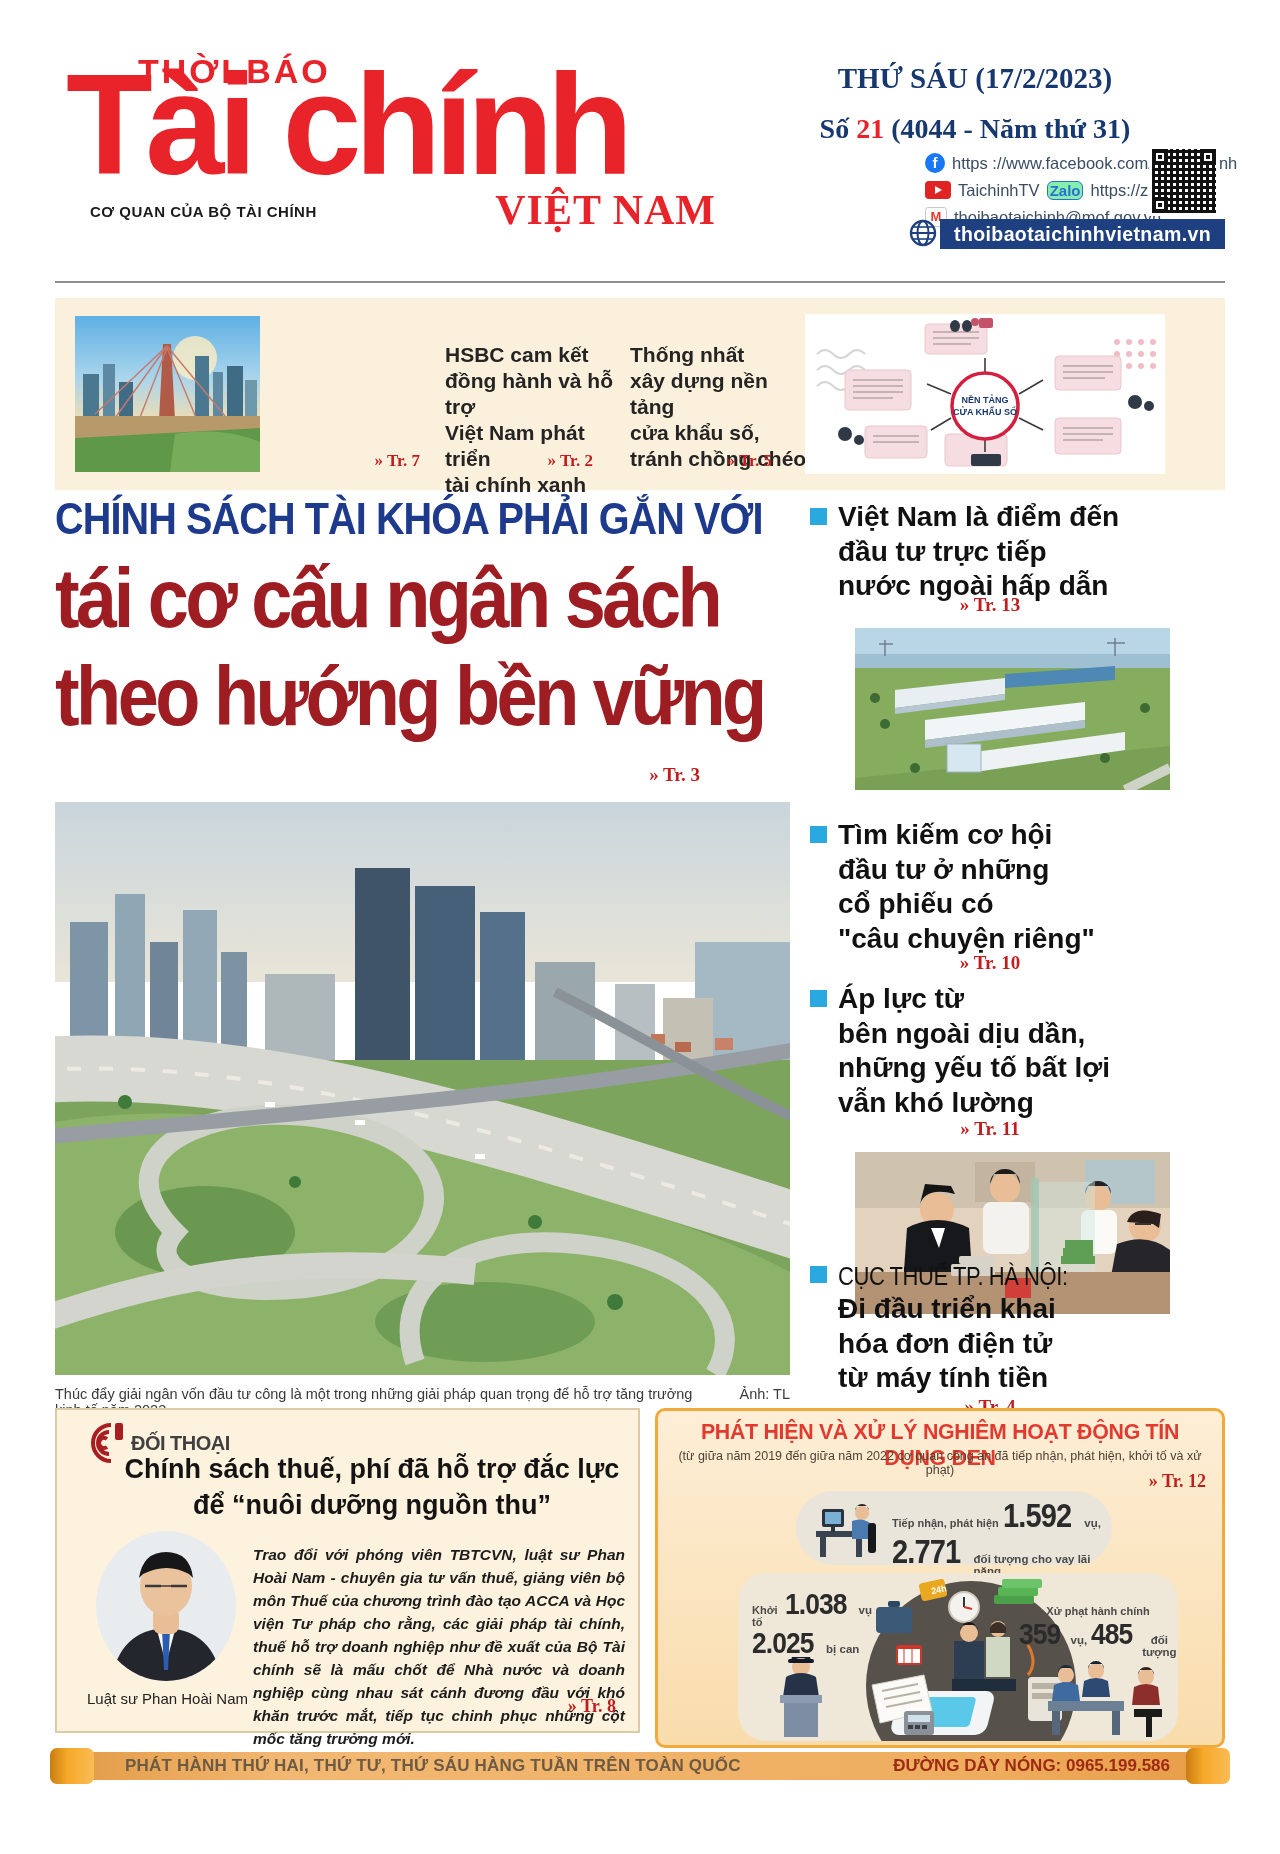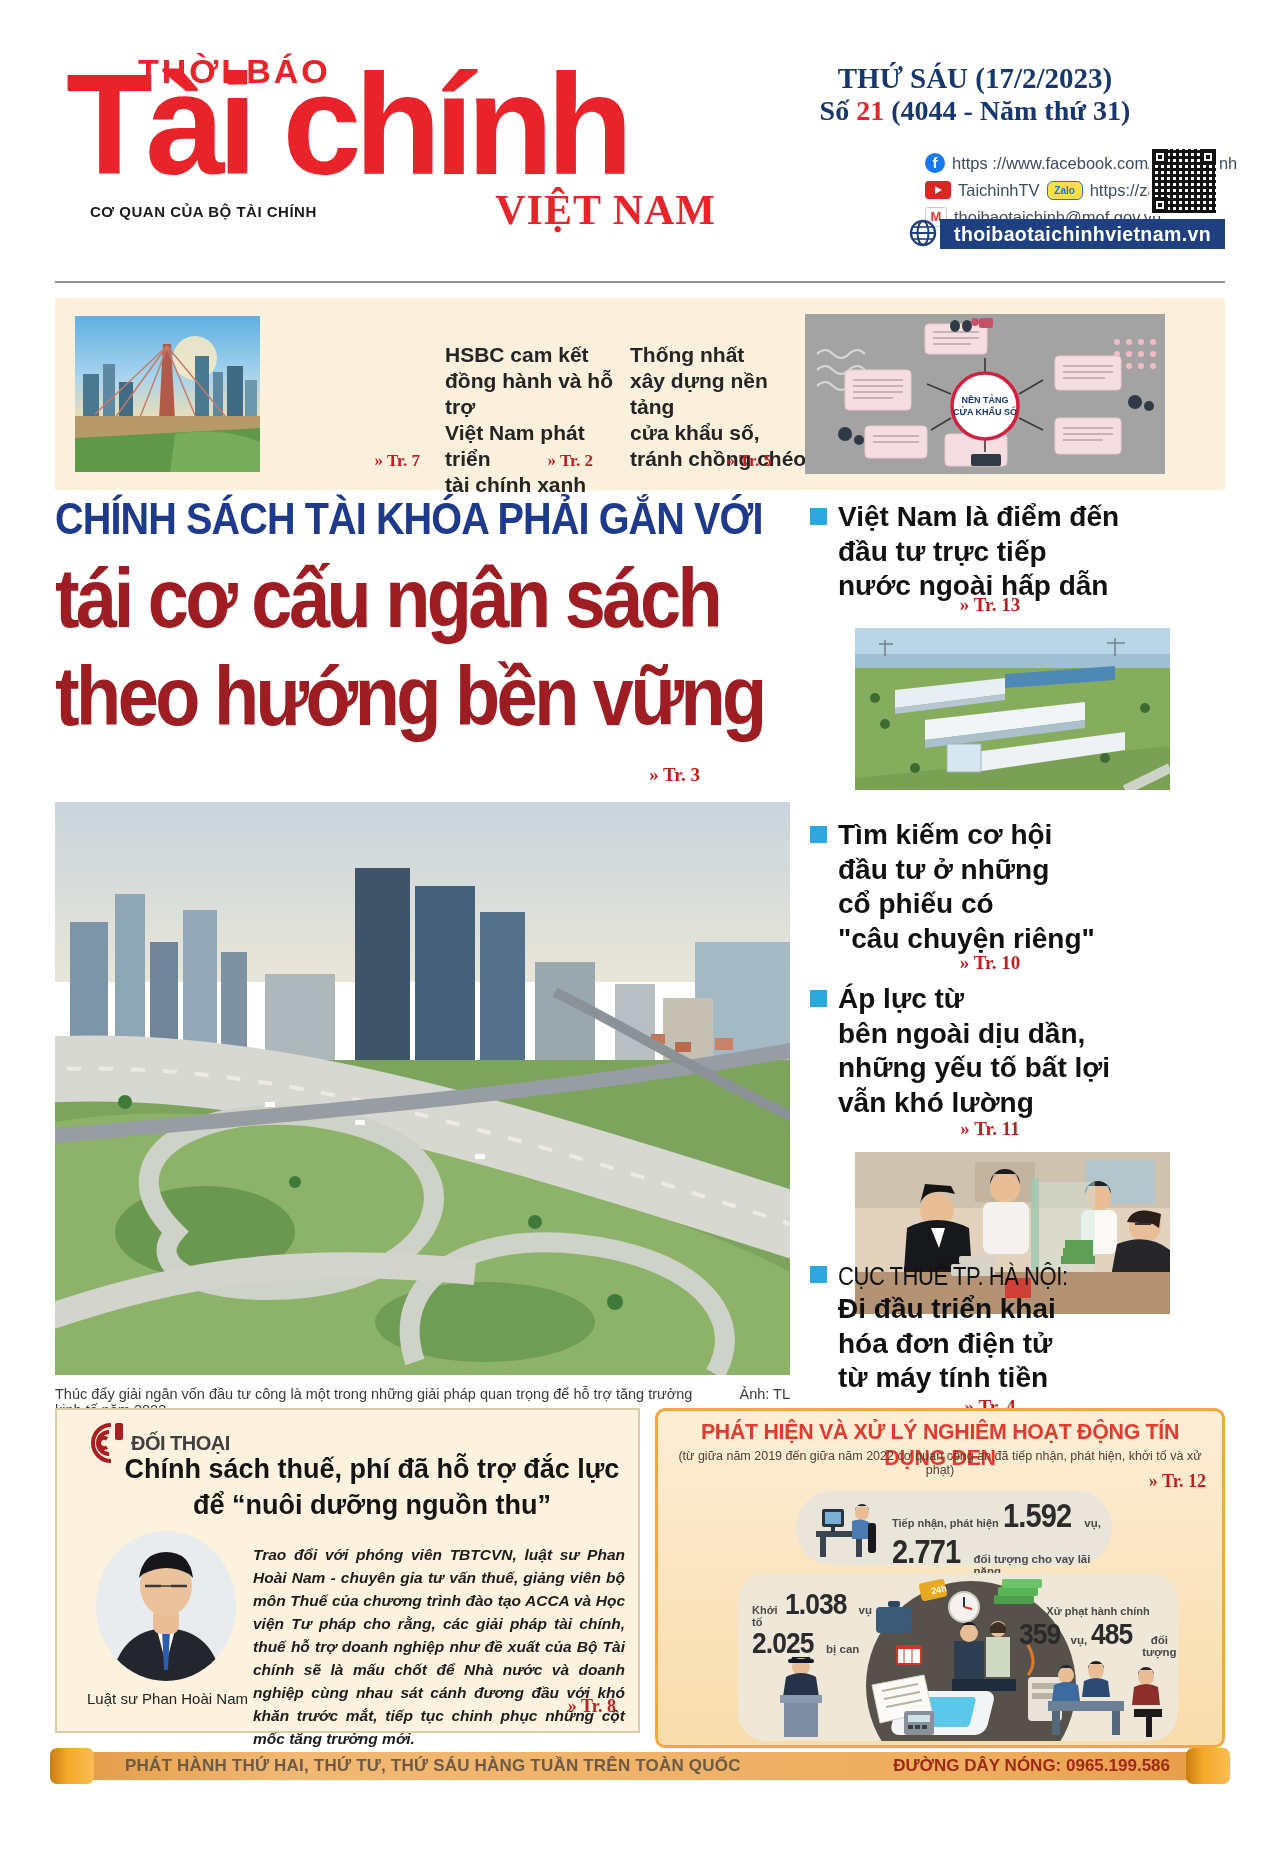--- a/index.html
+++ b/index.html
@@ -9,52 +9,52 @@
   .prelines{white-space:pre-line;}
 
   
   .tagline{left:138px;top:52px;color:#e8232a;font-size:34px;font-weight:bold;letter-spacing:3px;}
   .logo-main{left:66px;top:50px;color:#e8232a;font-size:142px;font-weight:bold;letter-spacing:-7px;line-height:1.05;}
   .logo-sub{left:430px;top:186px;width:286px;text-align:right;color:#e8232a;font-size:42px;font-weight:bold;
             font-family:"Liberation Serif",serif;letter-spacing:1px;}
   .agency{left:90px;top:203px;font-size:15px;font-weight:bold;color:#1a1a1a;letter-spacing:.5px;}
   .issue-block{left:760px;top:62px;width:430px;text-align:center;font-family:"Liberation Serif",serif;color:#17386e;}
   .issue-block .l1{font-size:29px;font-weight:bold;}
-  .issue-block .l2{font-size:28px;font-weight:bold;margin-top:0;}
+  .issue-block .l2{font-size:28px;font-weight:bold;margin-top:18px;}
   .issue-num{color:#e8232a;}
   .social-row{left:925px;height:24px;display:flex;align-items:center;gap:7px;color:#3a4d63;font-size:16.5px;}
   .sr1{top:151px;} .sr2{top:178px;} .sr3{top:205px;}
   .fb-ic{width:20px;height:20px;border-radius:50%;background:#1877f2;color:#fff;font-weight:bold;
          font-size:15px;text-align:center;line-height:20px;}
   .yt-ic{width:26px;height:18px;border-radius:4px;background:#e02424;position:relative;}
   .yt-ic::after{content:"";position:absolute;left:10px;top:5px;border-left:7px solid #fff;
          border-top:4px solid transparent;border-bottom:4px solid transparent;}
   .zalo-ic{min-width:30px;height:17px;border:1.5px solid #2a6fd6;border-radius:6px;color:#2a6fd6;
-         font-size:10px;font-weight:bold;text-align:center;line-height:17px;padding:0 2px;background:#fde047;}
+         font-size:15px;font-weight:bold;text-align:center;line-height:17px;padding:0 2px;background:#86efac;}
   .gm-ic{width:20px;height:18px;border:1px solid #c9c9c9;border-radius:3px;background:#fff;color:#e03c2d;
          font-size:13px;font-weight:bold;text-align:center;line-height:18px;}
   .qr{left:1152px;top:149px;width:64px;height:64px;background:
       repeating-linear-gradient(0deg,#111 0 3px,transparent 3px 6px),
       repeating-linear-gradient(90deg,#111 0 3px,#fff 3px 6px);outline:3px solid #fff;}
   .qr .finder{position:absolute;width:16px;height:16px;border:4px solid #111;background:#fff;box-sizing:border-box;}
   .qr .finder::after{content:"";position:absolute;left:2px;top:2px;width:4px;height:4px;background:#111;}
   .site-bar{left:940px;top:219px;width:285px;height:30px;background:#1f4080;color:#fff;font-weight:bold;
             font-size:19.5px;text-align:center;line-height:30px;letter-spacing:.4px;}
   .globe{left:908px;top:218px;width:30px;height:30px;}
   .rule{left:55px;top:281px;width:1170px;height:2px;background:#8e8e8e;}
 
   
   .strip{left:55px;top:298px;width:1170px;height:192px;background:#fbf0dc;}
   .strip .timg{position:absolute;left:20px;top:18px;width:185px;height:156px;}
   .teaser{position:absolute;top:44px;font-size:21px;font-weight:bold;color:#242424;line-height:1.24;}
   .t1{left:215px;width:175px;} .t2{left:390px;width:185px;} .t3{left:575px;width:180px;}
   .tref{position:absolute;top:153px;text-align:right;font-family:"Liberation Serif",serif;
         font-weight:bold;font-size:17px;color:#c01e1e;}
   .tref1{left:215px;width:150px;} .tref2{left:390px;width:148px;} .tref3{left:575px;width:142px;}
-  .custinfo{position:absolute;left:750px;top:16px;width:360px;height:160px;background:#a3a3a3;}
+  .custinfo{position:absolute;left:750px;top:16px;width:360px;height:160px;background:#ffffff;}
 
   
   .kicker{left:55px;top:494px;width:820px;color:#1d3a8c;font-size:44px;font-weight:bold;letter-spacing:-1px;
           transform:scaleX(.9);transform-origin:left top;white-space:nowrap;}
   .headline{left:55px;width:860px;color:#9e1d22;font-size:84px;font-weight:bold;letter-spacing:-4px;
           transform:scaleX(.88);transform-origin:left top;white-space:nowrap;}
   .h1a{top:550px;} .h1b{top:648px;}
   .tr3{left:55px;top:764px;width:645px;text-align:right;font-family:"Liberation Serif",serif;
        font-weight:bold;font-size:19px;color:#c01e1e;}
   .mainphoto{left:55px;top:802px;width:735px;height:573px;}

